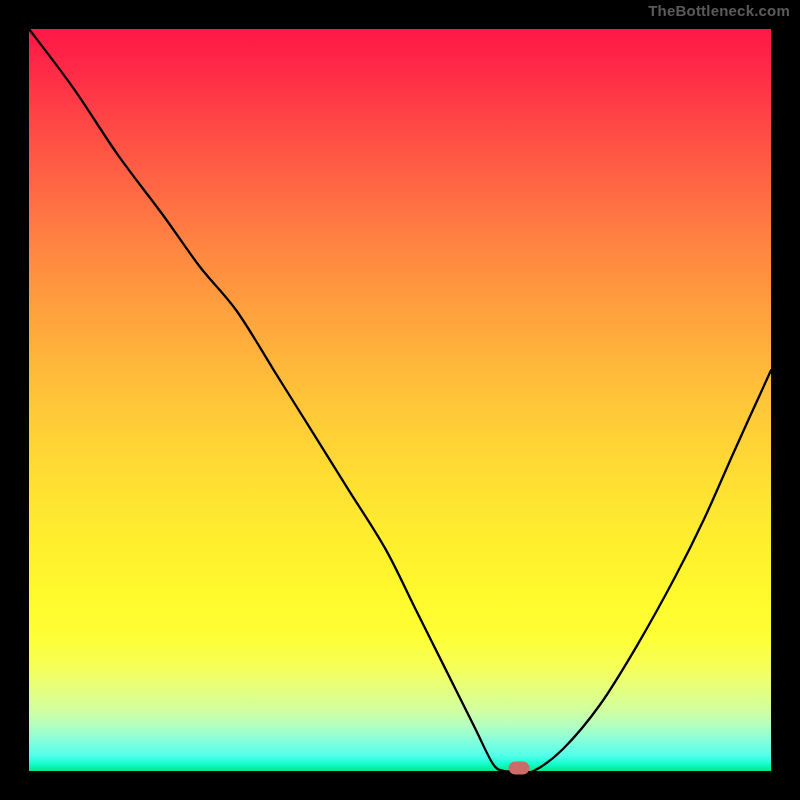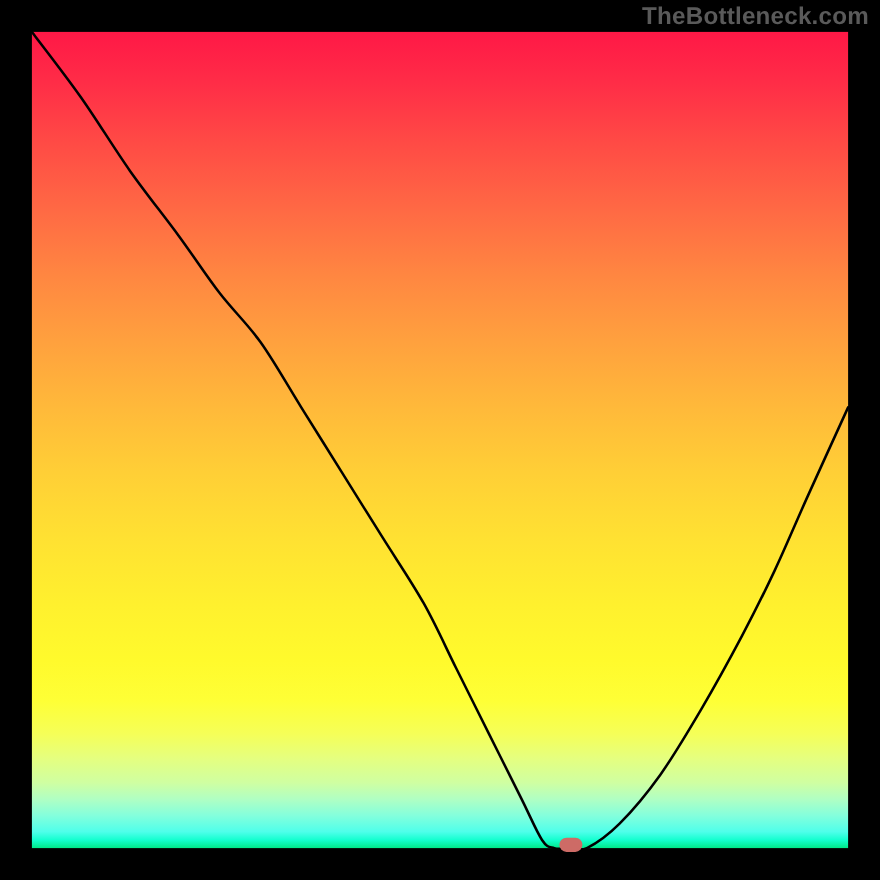--- a/index.html
+++ b/index.html
@@ -14,21 +14,21 @@
   .container {
     position: relative;
     width: 800px;
     height: 800px;
     background: #000;
   }
   .watermark {
     position: absolute;
     top: 2px;
     right: 10px;
-    font-size: 22px;
+    font-size: 15px;
     font-weight: 600;
     color: #5a5a5a;
     letter-spacing: 0.2px;
     z-index: 10;
   }
   .plot-frame {
     position: absolute;
     left: 29px;
     top: 29px;
     width: 742px;

